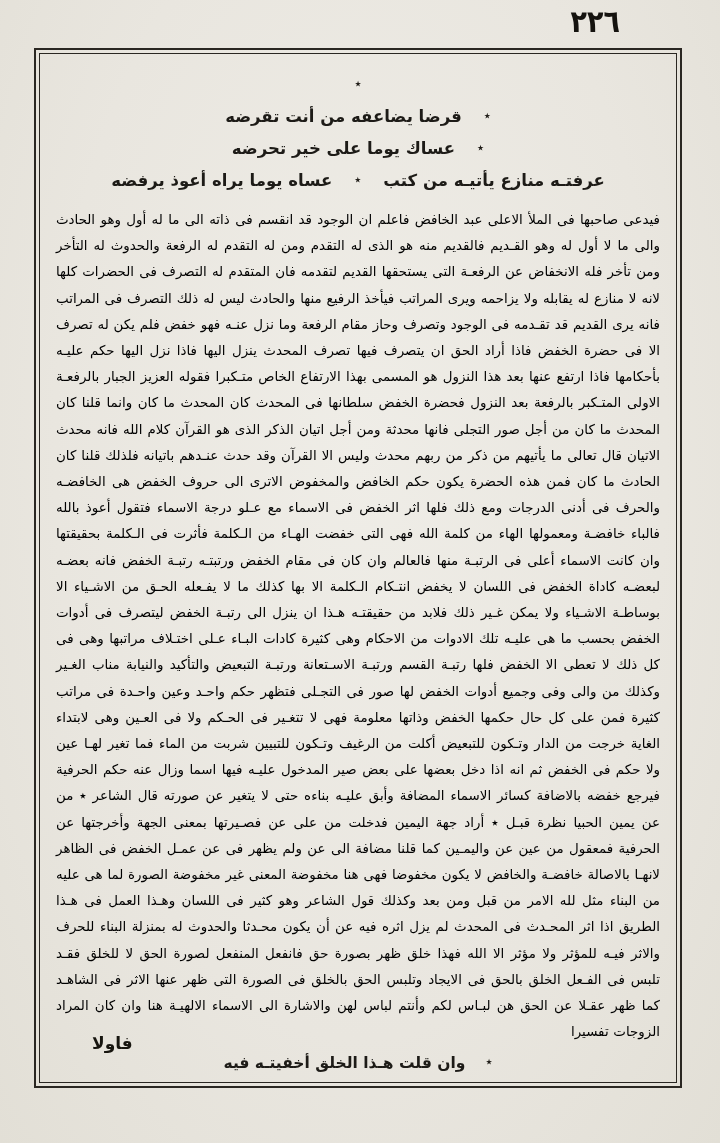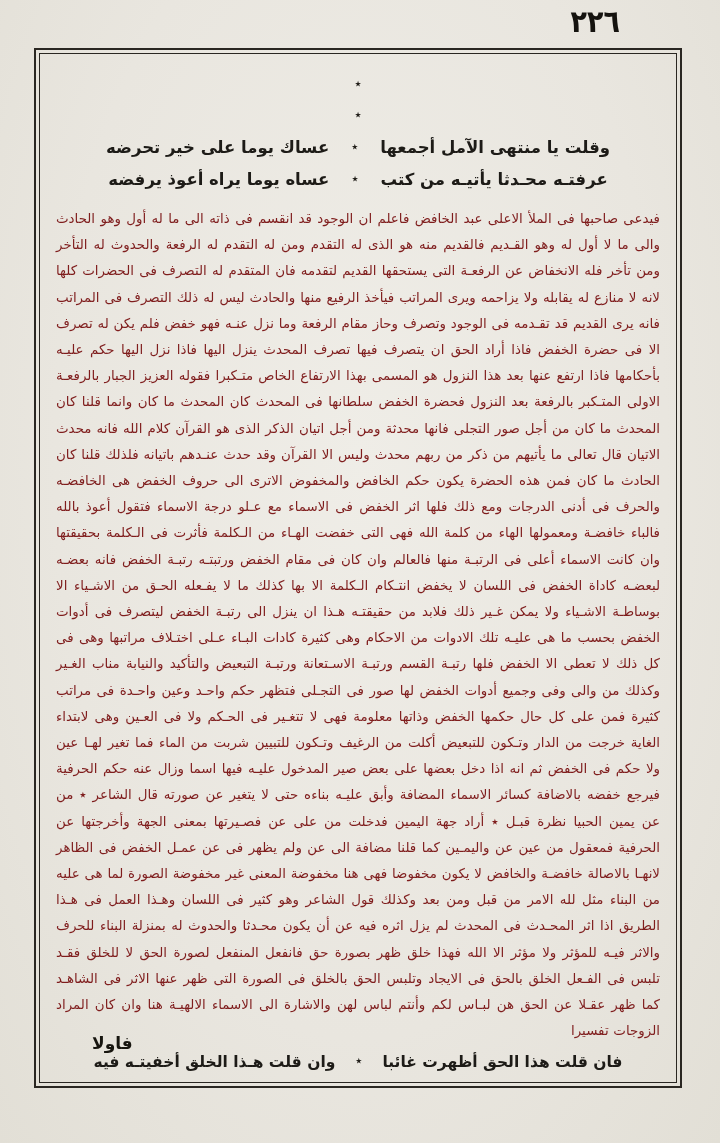--- a/index.html
+++ b/index.html
@@ -73,21 +73,21 @@
   }
 
   
   .prose {
     margin: 4px 2px 0 2px;
     font-size: 13.4px;
     line-height: 26.2px;
     text-align: justify;
     text-justify: inter-word;
     word-spacing: 0.5px;
-    color: #7f1d1d;
+    color: #000000;
   }
 
   
   .closing-verse {
     margin-top: 8px;
     display: flex;
     justify-content: center;
     align-items: baseline;
     gap: 20px;
     font-size: 15.5px;
@@ -114,40 +114,39 @@
   <div class="frame-inner">
 
     <div class="poem">
 
       <div class="verse-line">
         <span class="verse-separator">٭</span>
       </div>
 
       <div class="verse-line">
         <span class="verse-separator">٭</span>
+        <span>قرضا يضاعفه من أنت تقرضه</span>
       </div>
 
       <div class="verse-line">
-        <span>وقلت يا منتهى الآمل أجمعها</span>
         <span class="verse-separator">٭</span>
         <span>عساك يوما على خير تحرضه</span>
       </div>
 
       <div class="verse-line">
-        <span>عرفتـه محـدثا يأتيـه من كتب</span>
+        <span>عرفتـه منازع يأتيـه من كتب</span>
         <span class="verse-separator">٭</span>
         <span>عساه يوما يراه أعوذ يرفضه</span>
       </div>
 
     </div>
 
     <p class="prose">فيدعى صاحبها فى الملأ الاعلى عبد الخافض فاعلم ان الوجود قد انقسم فى ذاته الى ما له أول وهو الحادث والى ما لا أول له وهو القـديم فالقديم منه هو الذى له التقدم ومن له التقدم له الرفعة والحدوث له التأخر ومن تأخر فله الانخفاض عن الرفعـة التى يستحقها القديم لتقدمه فان المتقدم له التصرف فى الحضرات كلها لانه لا منازع له يقابله ولا يزاحمه ويرى المراتب فيأخذ الرفيع منها والحادث ليس له ذلك التصرف فى المراتب فانه يرى القديم قد تقـدمه فى الوجود وتصرف وحاز مقام الرفعة وما نزل عنـه فهو خفض فلم يكن له تصرف الا فى حضرة الخفض فاذا أراد الحق ان يتصرف فيها تصرف المحدث ينزل اليها فاذا نزل اليها حكم عليـه بأحكامها فاذا ارتفع عنها بعد هذا النزول هو المسمى بهذا الارتفاع الخاص متـكبرا فقوله العزيز الجبار بالرفعـة الاولى المتـكبر بالرفعة بعد النزول فحضرة الخفض سلطانها فى المحدث كان المحدث ما كان وانما قلنا كان المحدث ما كان من أجل صور التجلى فانها محدثة ومن أجل اتيان الذكر الذى هو القرآن كلام الله فانه محدث الاتيان قال تعالى ما يأتيهم من ذكر من ربهم محدث وليس الا القرآن وقد حدث عنـدهم باتيانه فلذلك قلنا كان الحادث ما كان فمن هذه الحضرة يكون حكم الخافض والمخفوض الاترى الى حروف الخفض هى الخافضـه والحرف فى أدنى الدرجات ومع ذلك فلها اثر الخفض فى الاسماء مع عـلو درجة الاسماء فتقول أعوذ بالله فالباء خافضـة ومعمولها الهاء من كلمة الله فهى التى خفضت الهـاء من الـكلمة فأثرت فى الـكلمة بحقيقتها وان كانت الاسماء أعلى فى الرتبـة منها فالعالم وان كان فى مقام الخفض ورتبتـه رتبـة الخفض فانه بعضـه لبعضـه كاداة الخفض فى اللسان لا يخفض انتـكام الـكلمة الا بها كذلك ما لا يفـعله الحـق من الاشـياء الا بوساطـة الاشـياء ولا يمكن غـير ذلك فلابد من حقيقتـه هـذا ان ينزل الى رتبـة الخفض ليتصرف فى أدوات الخفض بحسب ما هى عليـه تلك الادوات من الاحكام وهى كثيرة كادات البـاء عـلى اختـلاف مراتبها وهى فى كل ذلك لا تعطى الا الخفض فلها رتبـة القسم ورتبـة الاسـتعانة ورتبـة التبعيض والتأكيد والنيابة مناب الغـير وكذلك من والى وفى وجميع أدوات الخفض لها صور فى التجـلى فتظهر حكم واحـد وعين واحـدة فى مراتب كثيرة فمن على كل حال حكمها الخفض وذاتها معلومة فهى لا تتغـير فى الحـكم ولا فى العـين وهى لابتداء الغاية خرجت من الدار وتـكون للتبعيض أكلت من الرغيف وتـكون للتبيين شربت من الماء فما تغير لهـا عين ولا حكم فى الخفض ثم انه اذا دخل بعضها على بعض صير المدخول عليـه فيها اسما وزال عنه حكم الحرفية فيرجع خفضه بالاضافة كسائر الاسماء المضافة وأبق عليـه بناءه حتى لا يتغير عن صورته قال الشاعر ٭ من عن يمين الحبيا نظرة قبـل ٭ أراد جهة اليمين فدخلت من على عن فصـيرتها بمعنى الجهة وأخرجتها عن الحرفية فمعقول من عين عن واليمـين كما قلنا مضافة الى عن ولم يظهر فى عن عمـل الخفض فى الظاهر لانهـا بالاصالة خافضـة والخافض لا يكون مخفوضا فهى هنا مخفوضة المعنى غير مخفوضة الصورة لما هى عليه من البناء مثل لله الامر من قبل ومن بعد وكذلك قول الشاعر وهو كثير فى اللسان وهـذا العمل فى هـذا الطريق اذا اثر المحـدث فى المحدث لم يزل اثره فيه عن أن يكون محـدثا والحدوث له بمنزلة البناء للحرف والاثر فيـه للمؤثر ولا مؤثر الا الله فهذا خلق ظهر بصورة حق فانفعل المنفعل لصورة الحق لا للخلق فقـد تلبس فى الفـعل الخلق بالحق فى الايجاد وتلبس الحق بالخلق فى الصورة التى ظهر عنها الاثر فى الشاهـد كما ظهر عقـلا عن الحق هن لبـاس لكم وأنتم لباس لهن والاشارة الى الاسماء الالهيـة هنا وان كان المراد الزوجات تفسيرا</p>
 
     <div class="closing-verse">
-      <span>فان قلت هذا الحق أظهرت غائبا</span>
       <span class="verse-separator">٭</span>
       <span>وان قلت هـذا الخلق أخفيتـه فيه</span>
     </div>
 
   </div>
 </div>
 
 <div class="catchword">فاولا</div>
 
 </body></html>

